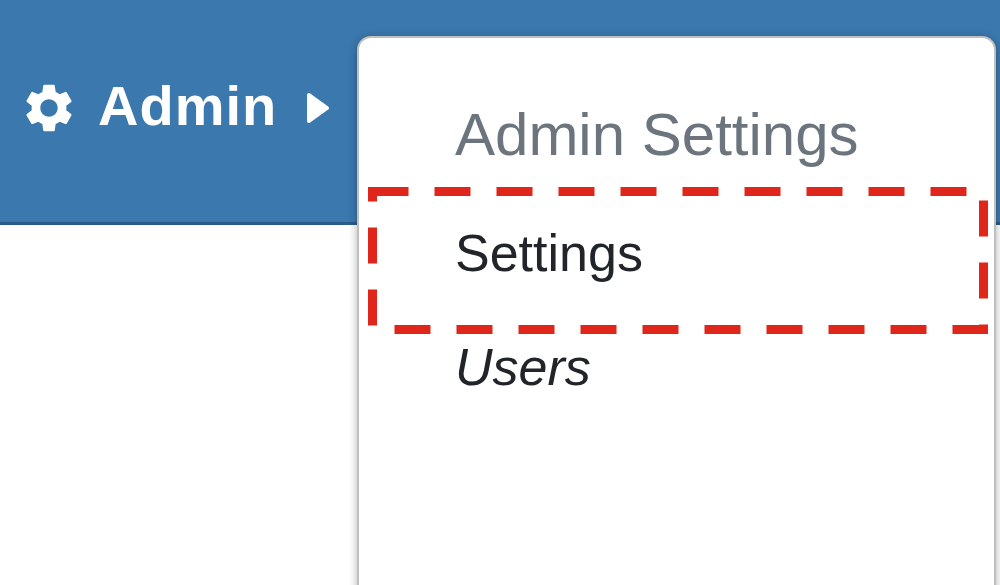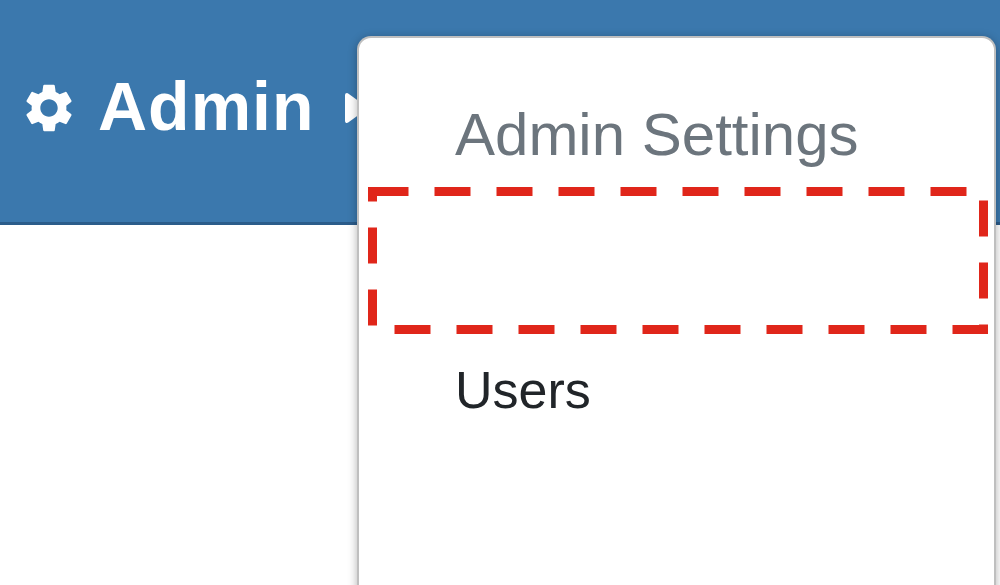--- a/index.html
+++ b/index.html
@@ -40,21 +40,21 @@
   }
   .gear-wrap {
     width: 58px;
     height: 64px;
     display: flex;
     align-items: center;
     justify-content: center;
   }
   .admin-label {
     margin-left: 20px;
-    font-size: 68px;
+    font-size: 56px;
     font-weight: 700;
     letter-spacing: 1px;
     line-height: 1;
     padding-bottom: 4px;
   }
   .caret-wrap {
     margin-left: 28px;
     display: flex;
     align-items: center;
   }
@@ -86,21 +86,21 @@
   .menu-item {
     position: absolute;
     left: 96px;
     font-size: 52px;
     line-height: 1.15;
     color: #212529;
     white-space: nowrap;
     cursor: pointer;
   }
   .menu-item.settings { top: 186px; }
-  .menu-item.users    { top: 323px; }
+  .menu-item.users    { top: 300px; font-style: italic; }
   .menu-item.flows    { top: 440px; }
 
   
   .annotation-box {
     position: absolute;
     left: 9px;
     top: 149px;
     width: 620px;
     height: 147px;
     pointer-events: none;
@@ -128,20 +128,21 @@
       <svg width="26" height="36" viewBox="0 0 26 36" aria-hidden="true">
         <path d="M4 5 L22 18 L4 31 Z" fill="#ffffff" stroke="#ffffff" stroke-width="4" stroke-linejoin="round"></path>
       </svg>
     </span>
   </div>
 </div>
 
 <div class="dropdown-panel">
   <div class="menu-section-header">Admin Settings</div>
 
+  <div class="menu-item settings">Settings</div>
 
   <div class="menu-item users">Users</div>
 
 
   <svg class="annotation-box" width="620" height="147" viewBox="0 0 620 147">
     <rect x="4.5" y="4.5" width="611" height="138" fill="none" stroke-width="9" stroke-dasharray="36 26" stroke="#e0261a"></rect>
   </svg>
 </div>
 
 </body></html>

